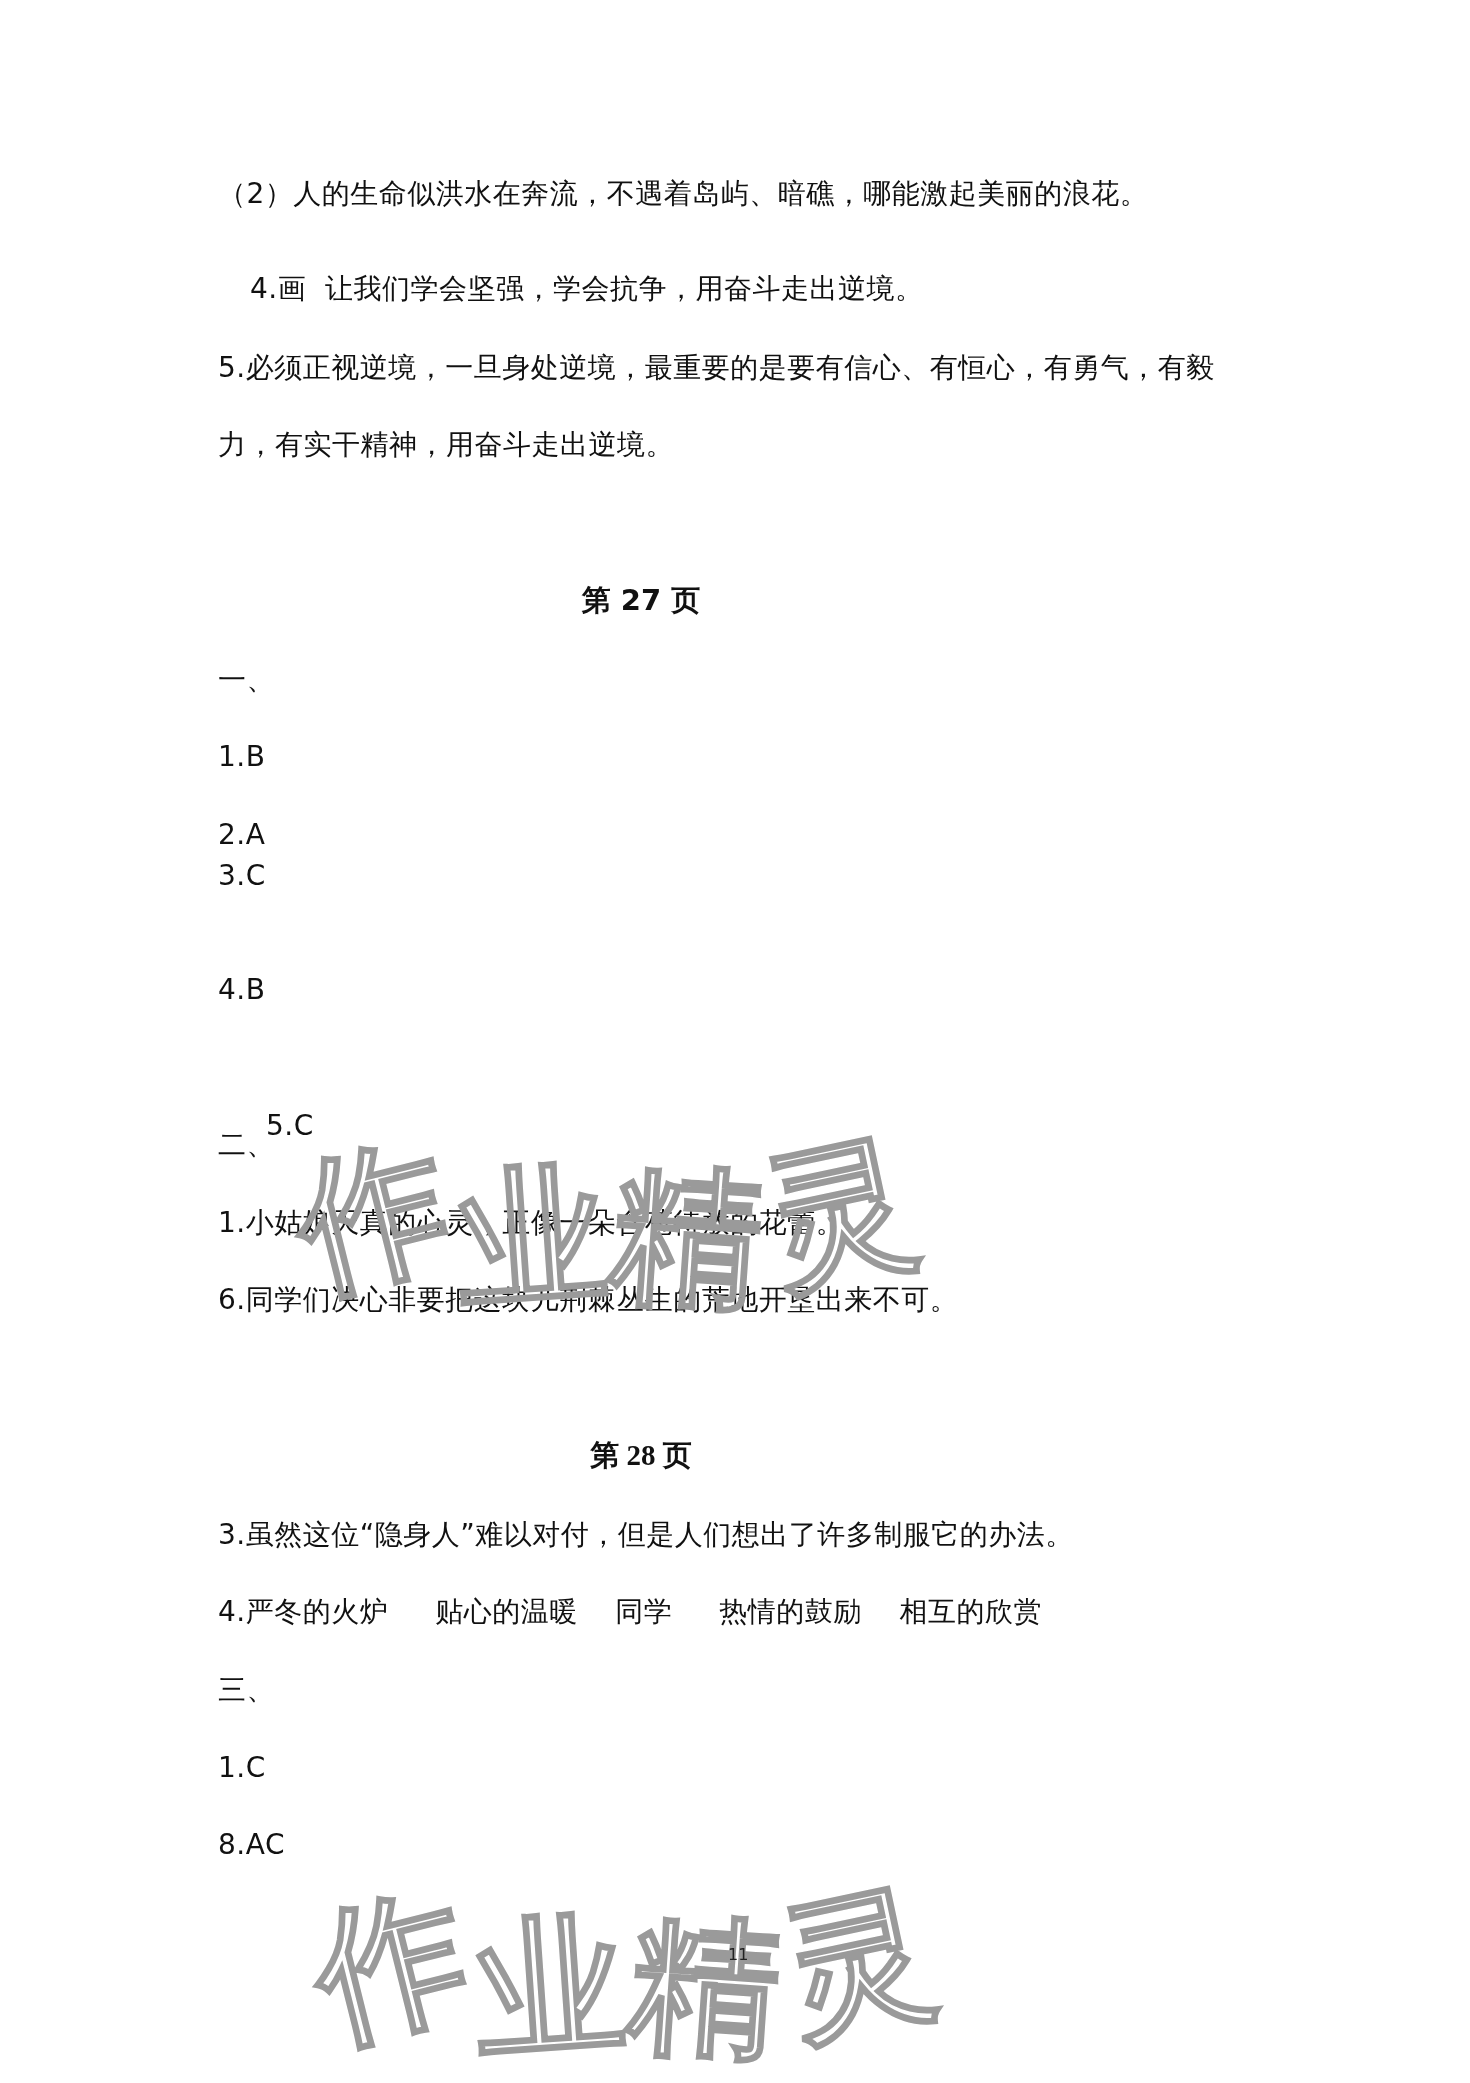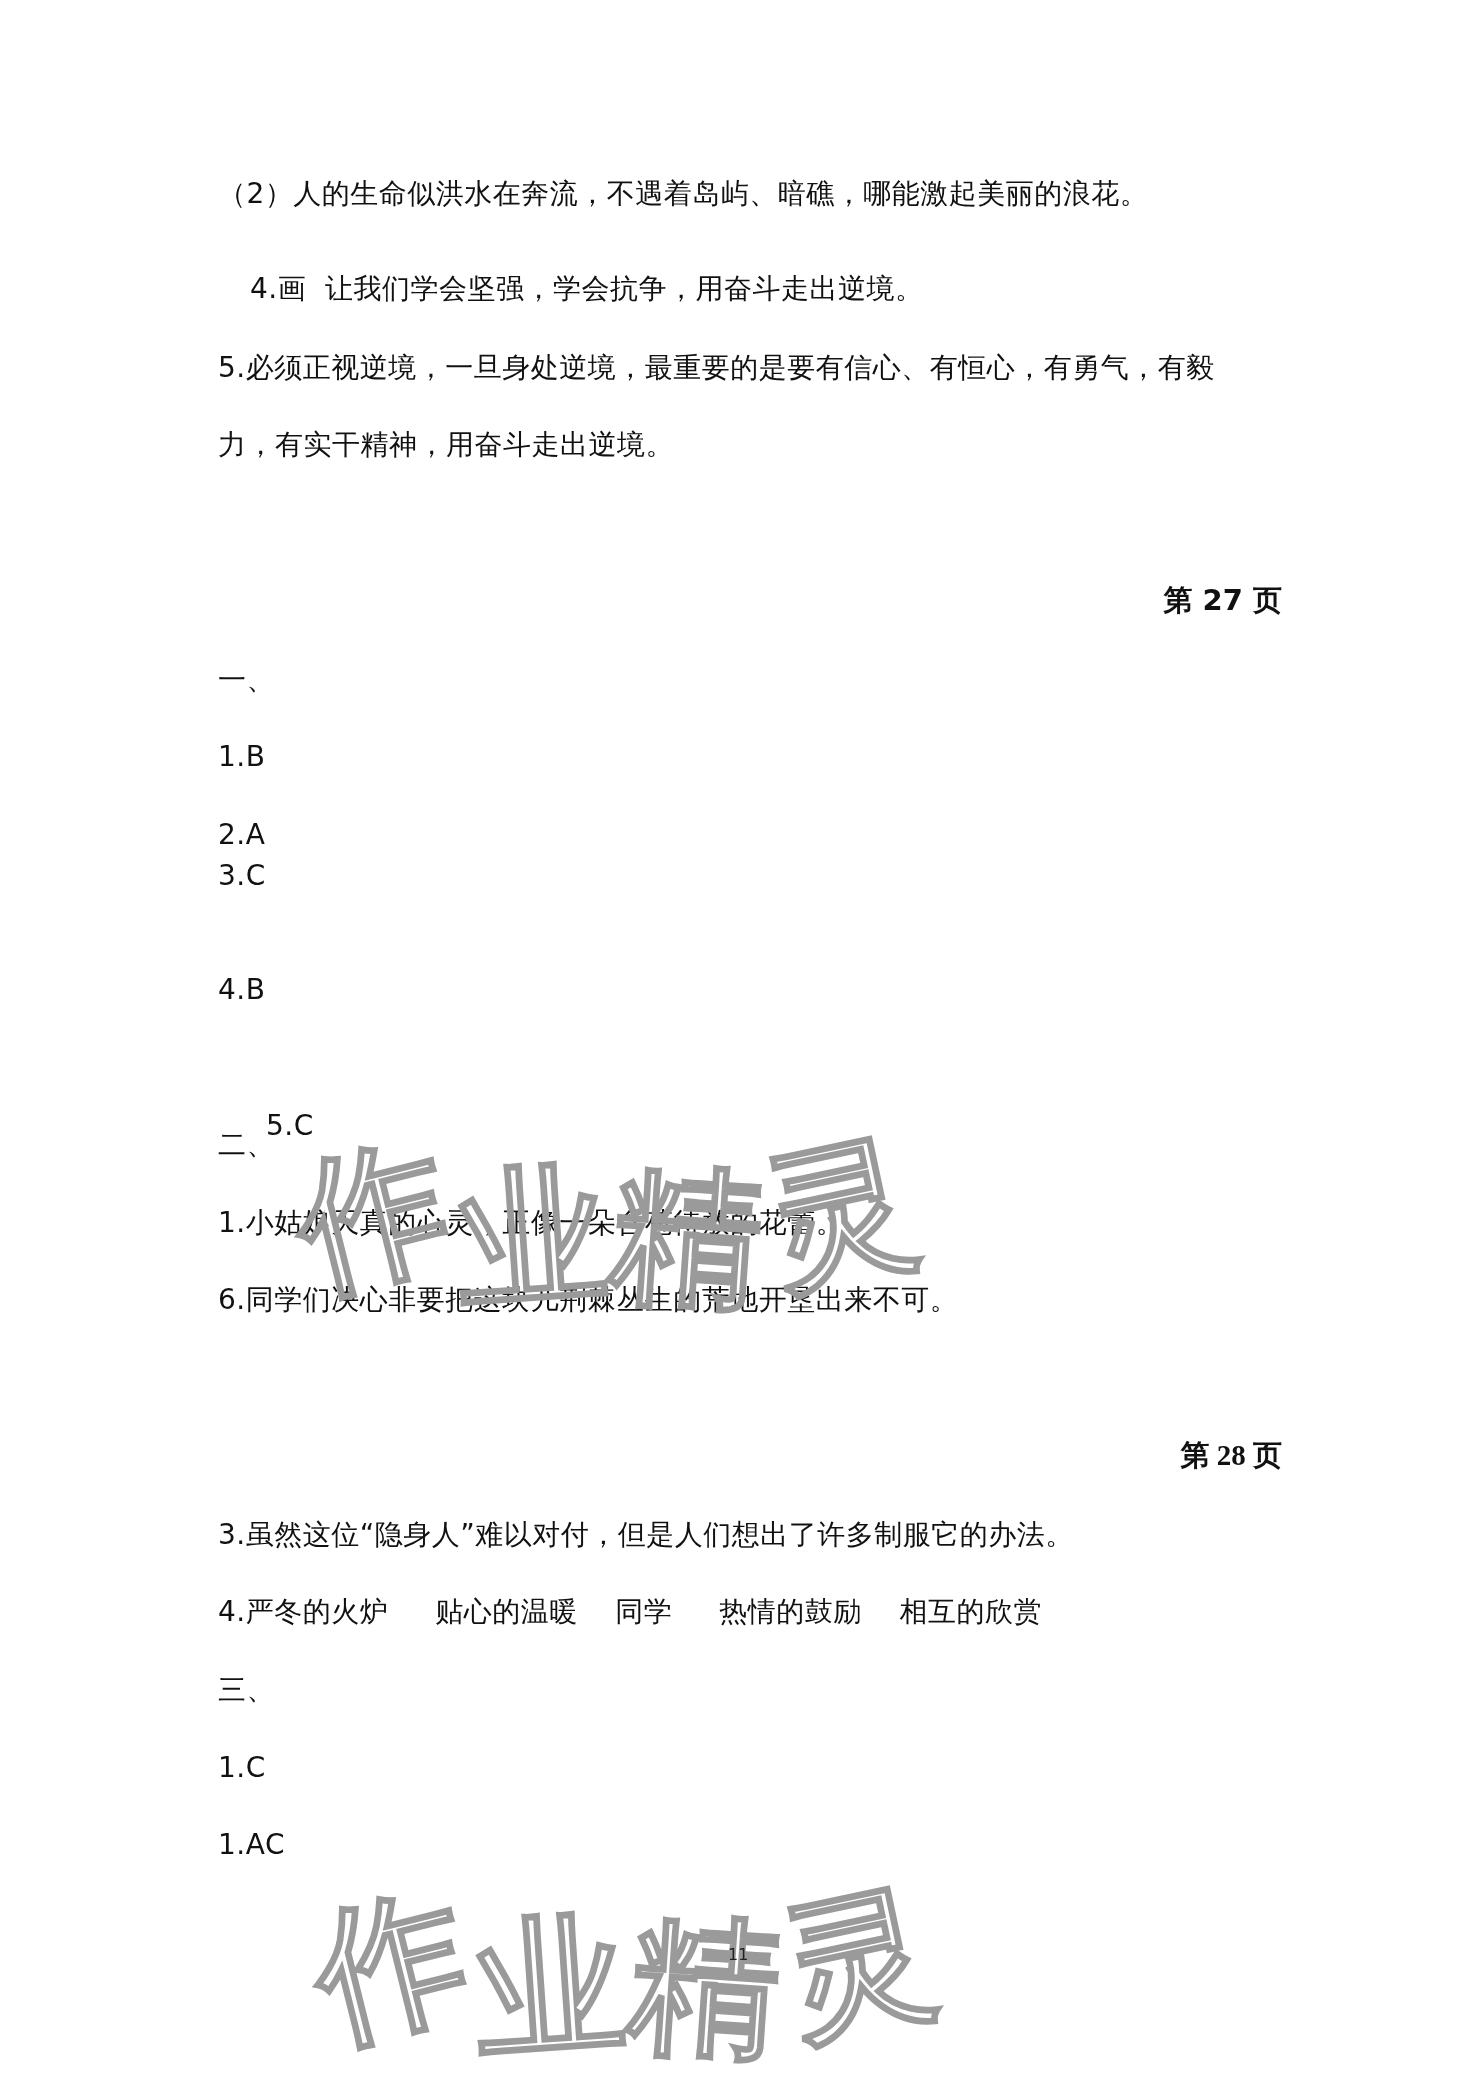--- a/index.html
+++ b/index.html
@@ -20,21 +20,21 @@
     left: 218px;
     font-size: 28px;
     line-height: 40px;
     white-space: pre;
     letter-spacing: 0.5px;
   }
   .title {
     position: absolute;
     left: 0;
     width: 1282px;
-    text-align: right;
+    text-align: center;
     font-size: 29px;
     font-weight: bold;
     line-height: 40px;
   }
   .pagenum {
     position: absolute;
     left: 728px;
     top: 1942px;
     font-size: 16px;
     line-height: 26px;
@@ -74,21 +74,21 @@
   <div class="line" style="top:1106px;margin-left:48px;">5.C</div>
   <div class="line" style="top:1125px;">二、</div>
   <div class="line" style="top:1203px;">1.小姑娘天真的心灵，正像一朵含苞待放的花蕾。</div>
   <div class="line" style="top:1280px;">6.同学们决心非要把这块儿荆棘丛生的荒地开垦出来不可。</div>
 
   <div class="title" style="top:1435px;font-family:Liberation Serif, serif;">第 28 页</div>
   <div class="line" style="top:1515px;">3.虽然这位“隐身人”难以对付，但是人们想出了许多制服它的办法。</div>
   <div class="line" style="top:1592px;">4.严冬的火炉     贴心的温暖    同学     热情的鼓励    相互的欣赏</div>
   <div class="line" style="top:1670px;">三、</div>
   <div class="line" style="top:1748px;">1.C</div>
-  <div class="line" style="top:1825px;">1.AC</div>
+  <div class="line" style="top:1825px;">8.AC</div>
 
   <div class="pagenum">11</div>
 
   <div class="watermark" style="left:300px; top:1150px;">
     <span class="wm-char" style="transform:rotate(-14deg) translateY(-10px);">作</span><span class="wm-char" style="transform:rotate(-4deg) translateY(12px);">业</span><span class="wm-char" style="transform:rotate(4deg) translateY(12px);">精</span><span class="wm-char" style="transform:rotate(-12deg) translateY(-14px);">灵</span>
   </div>
 
   <div class="watermark" style="left:318px; top:1900px;">
     <span class="wm-char" style="transform:rotate(-14deg) translateY(-10px);">作</span><span class="wm-char" style="transform:rotate(-4deg) translateY(12px);">业</span><span class="wm-char" style="transform:rotate(4deg) translateY(12px);">精</span><span class="wm-char" style="transform:rotate(-12deg) translateY(-14px);">灵</span>
   </div>

